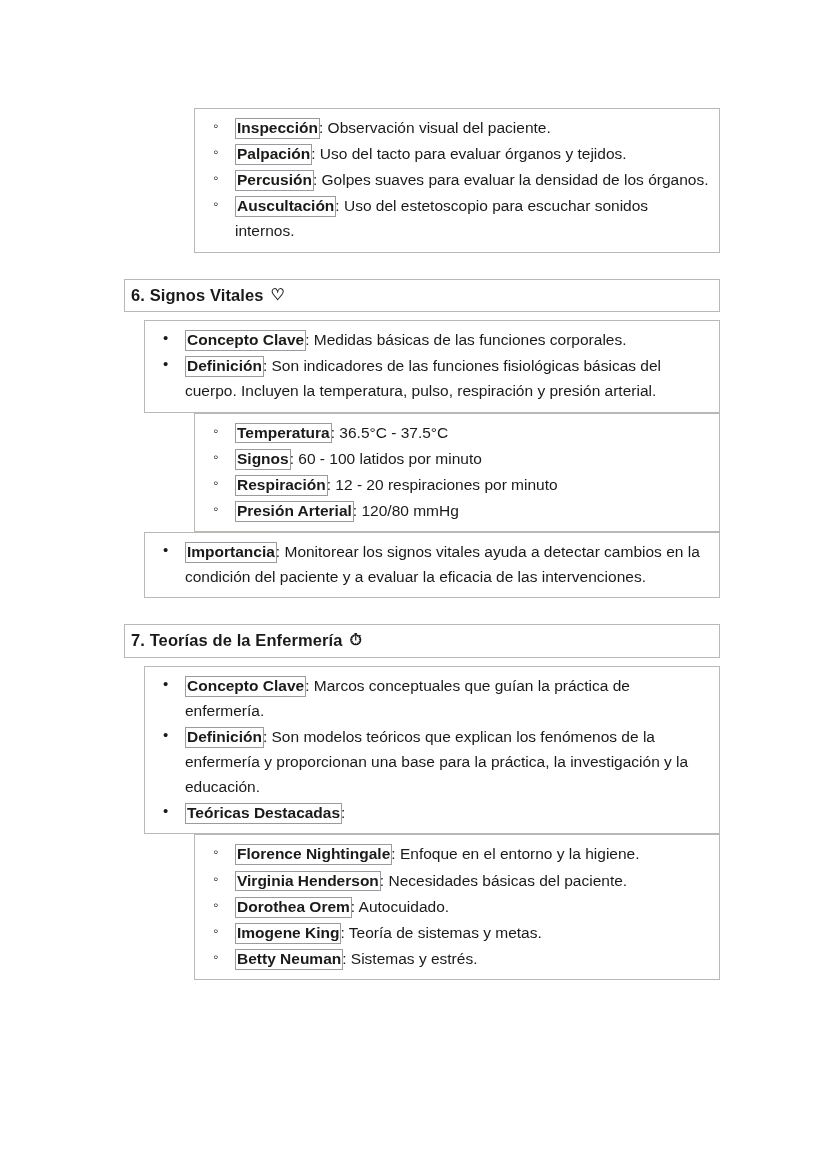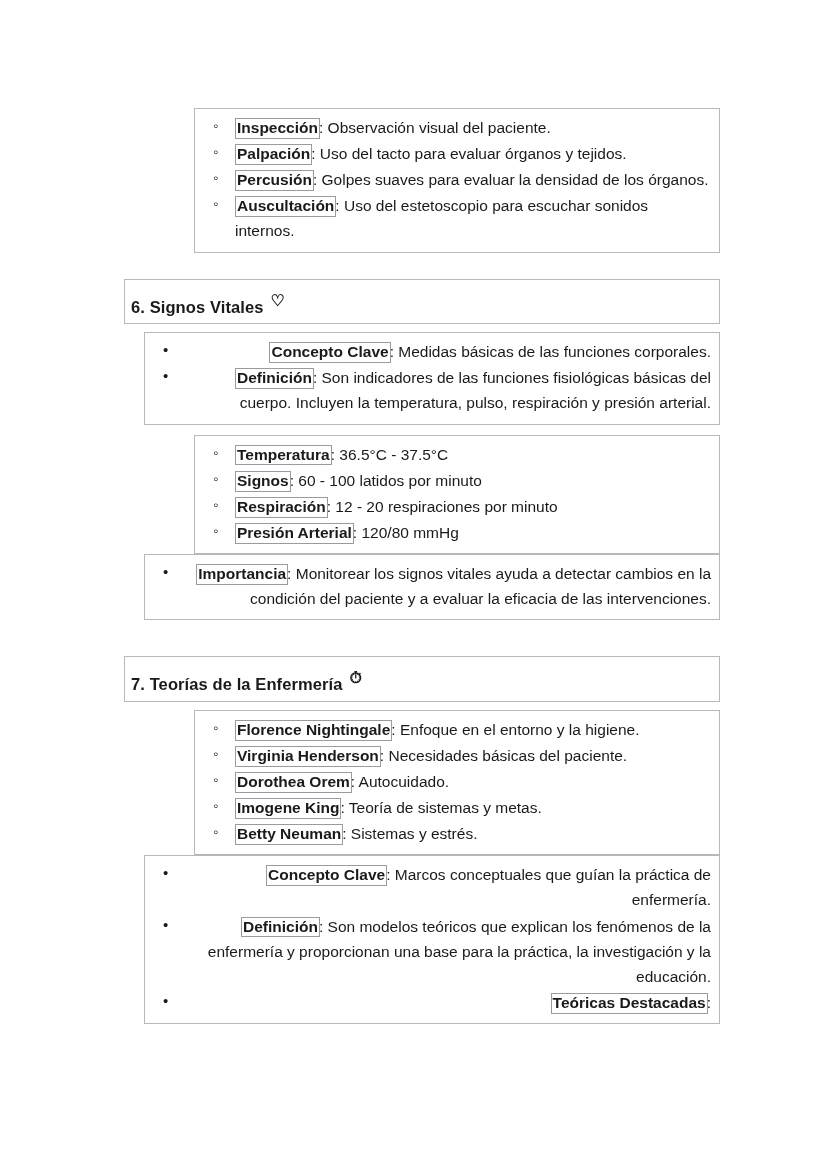--- a/index.html
+++ b/index.html
@@ -30,36 +30,35 @@
     border: 1px solid #b8b8b8;
     box-sizing: border-box;
     padding: 5px 6px 6px 6px;
     font-size: 16.5px;
     font-weight: bold;
     line-height: 1.25;
     display: flex;
     align-items: center;
     gap: 7px;
   }
-  .heading-bar .htext { letter-spacing: 0.1px; margin-top: 12px; }
+  .heading-bar .htext { letter-spacing: 0.1px; }
   .heading-icon {
     font-size: 16px;
     line-height: 1;
     display: inline-block;
   }
 
   
   .group {
     box-sizing: border-box;
     border: 1px solid #b8b8b8;
   }
   .group.level1 {
-    margin: 0 116px 10px 136px;
+    margin: 0 116px 0 136px;
     padding: 6px 8px 7px 8px;
-    text-align: right;
   }
   .group.level2 {
     margin: 0 116px 0 186px;
     padding: 6px 8px 7px 8px;
   }
 
   ul.lst {
     list-style: none;
     margin: 0;
     padding: 0;
@@ -176,47 +175,47 @@
 
   <div class="spacer-lg"></div>
 
   <div class="heading-bar">
     <span class="htext">7. Teorías de la Enfermería</span>
     <span class="heading-icon">⏱</span>
   </div>
 
   <div class="spacer-sm"></div>
 
+  <div class="group level1">
+    <ul class="lst disc">
+      <li>
+        <span class="term">Concepto Clave</span><span class="rest">: Marcos conceptuales que guían la práctica de enfermería.</span>
+      </li>
+      <li>
+        <span class="term">Definición</span><span class="rest">: Son modelos teóricos que explican los fenómenos de la enfermería y proporcionan una base para la práctica, la investigación y la educación.</span>
+      </li>
+      <li>
+        <span class="term">Teóricas Destacadas</span><span class="rest">:</span>
+      </li>
+    </ul>
+  </div>
+
   <div class="group level2">
     <ul class="lst circ">
       <li>
         <span class="term">Florence Nightingale</span><span class="rest">: Enfoque en el entorno y la higiene.</span>
       </li>
       <li>
         <span class="term">Virginia Henderson</span><span class="rest">: Necesidades básicas del paciente.</span>
       </li>
       <li>
         <span class="term">Dorothea Orem</span><span class="rest">: Autocuidado.</span>
       </li>
       <li>
         <span class="term">Imogene King</span><span class="rest">: Teoría de sistemas y metas.</span>
       </li>
       <li>
         <span class="term">Betty Neuman</span><span class="rest">: Sistemas y estrés.</span>
       </li>
     </ul>
   </div>
 
-  <div class="group level1">
-    <ul class="lst disc">
-      <li>
-        <span class="term">Concepto Clave</span><span class="rest">: Marcos conceptuales que guían la práctica de enfermería.</span>
-      </li>
-      <li>
-        <span class="term">Definición</span><span class="rest">: Son modelos teóricos que explican los fenómenos de la enfermería y proporcionan una base para la práctica, la investigación y la educación.</span>
-      </li>
-      <li>
-        <span class="term">Teóricas Destacadas</span><span class="rest">:</span>
-      </li>
-    </ul>
-  </div>
-
 </div>
 
 </body></html>

